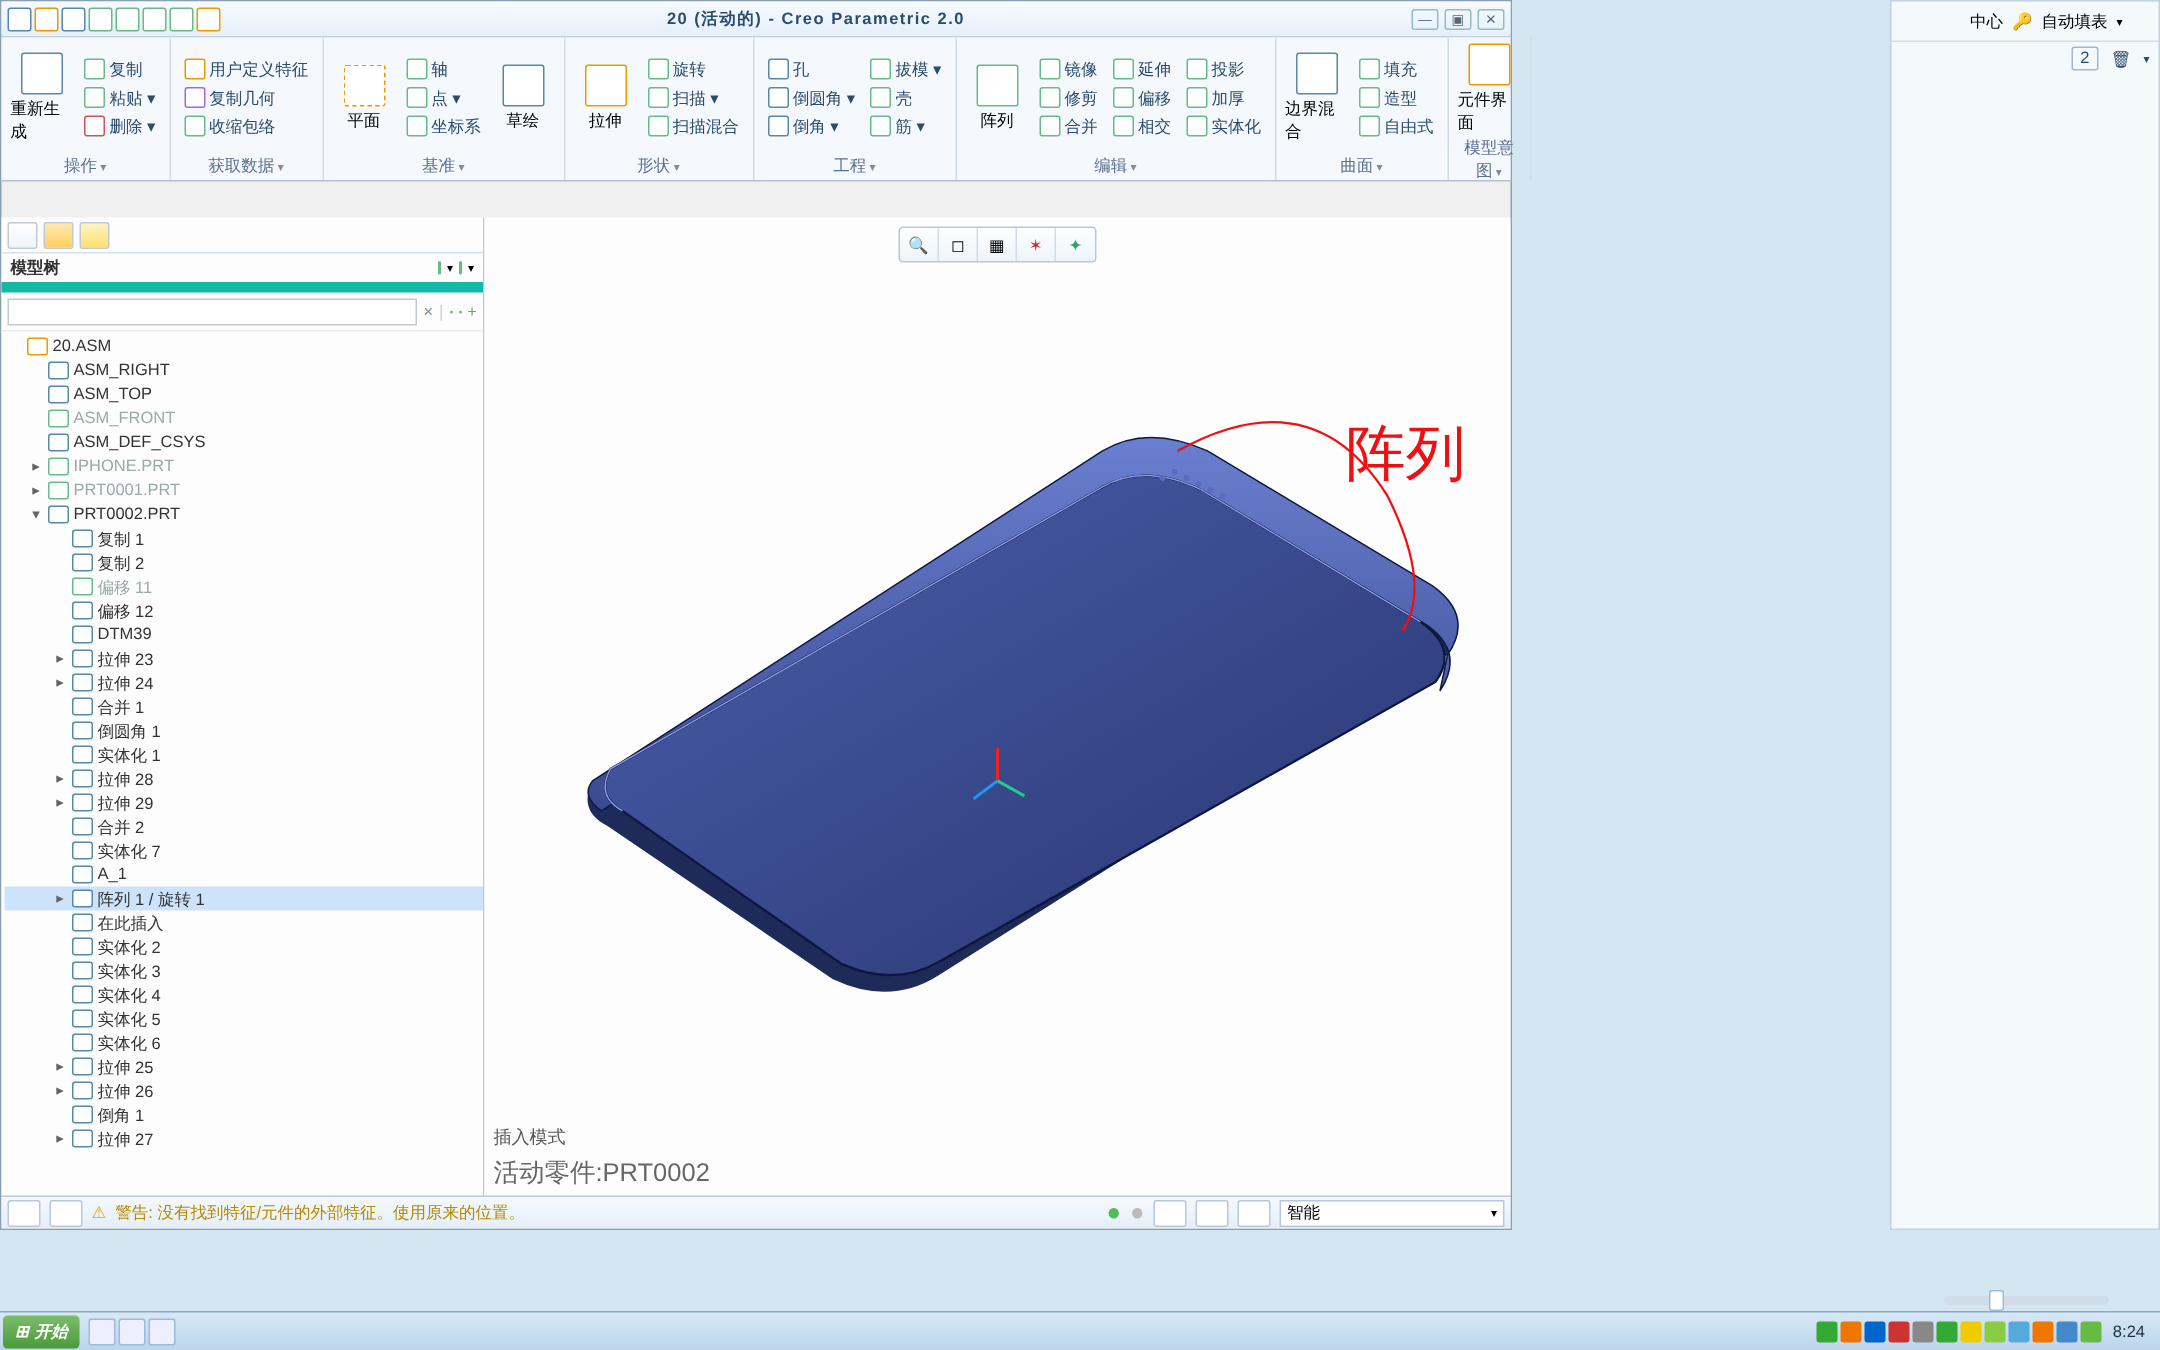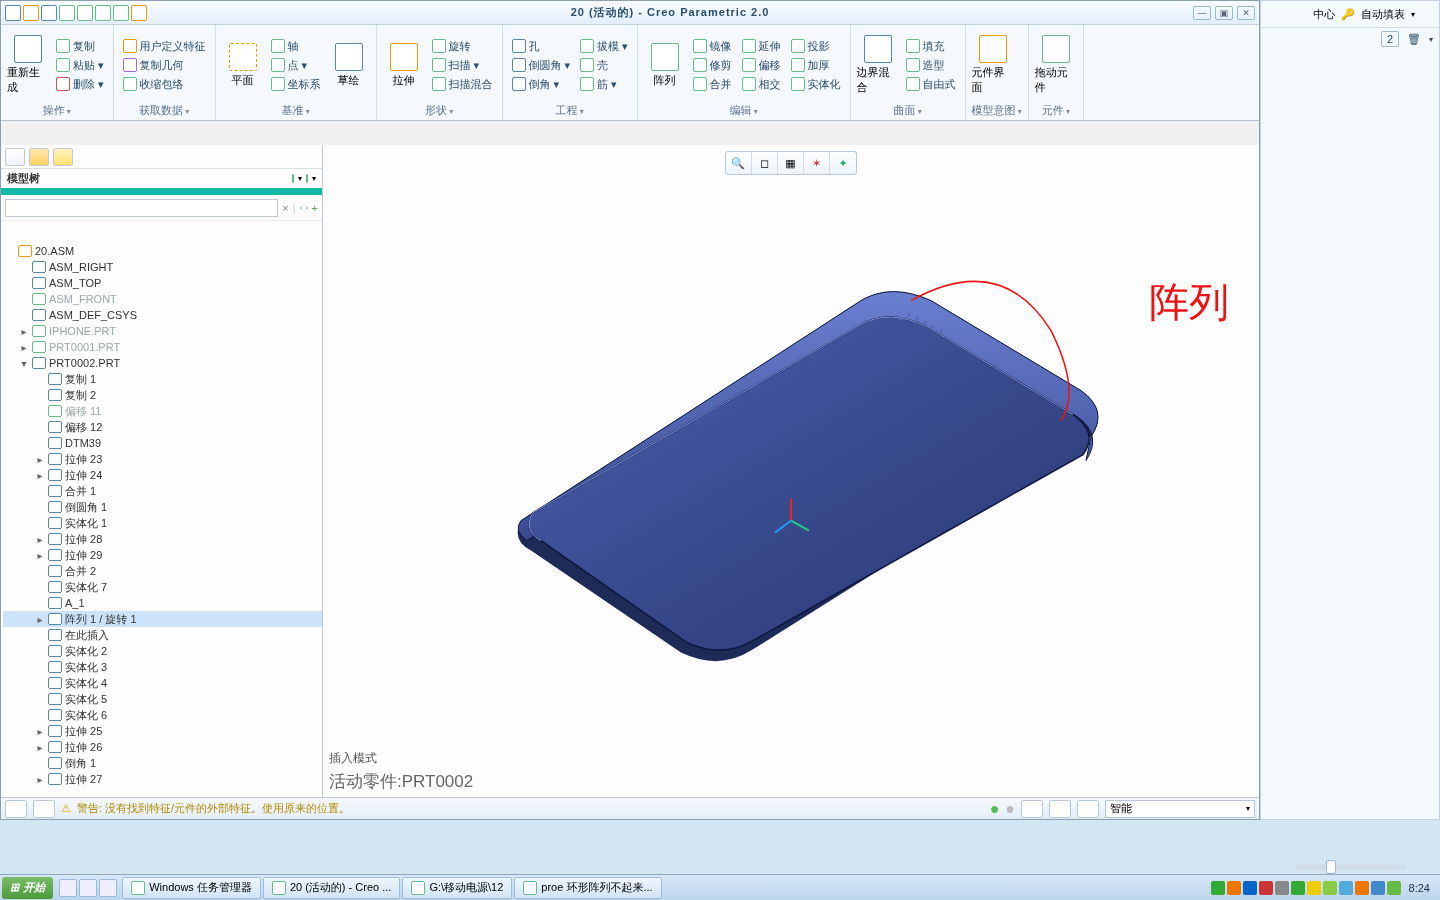--- a/index.html
+++ b/index.html
@@ -1,19 +1,19 @@
 <!DOCTYPE html>
 <html><head>
 <meta charset="utf-8">
 <style>
 * { margin:0; padding:0; box-sizing:border-box; font-family:"Microsoft YaHei","SimSun",Arial,sans-serif; font-size:11px; }
 body { background:#d4e6f1; width:1440px; height:900px; overflow:hidden; position:relative; }
 
 
-.win { position:absolute; left:0; top:0; width:1260px; height:820px; background:#f0f0f0; border:1px solid #8a9fb0; }
+.win { position:absolute; left:0; top:0; width:1008px; height:820px; background:#f0f0f0; border:1px solid #8a9fb0; }
 .titlebar { height:24px; background:linear-gradient(#f7fbfe,#e4effa); display:flex; align-items:center; padding:0 4px; border-bottom:1px solid #c0d0e0; }
 .qat { display:flex; gap:2px; }
 .qat .ico { width:16px; height:16px; }
 .title-center { flex:1; text-align:center; font-weight:bold; color:#2a4d6e; letter-spacing:1px; }
 .winbtns { display:flex; gap:4px; }
 .winbtn { width:18px; height:14px; border:1px solid #9bb; border-radius:2px; display:flex; align-items:center; justify-content:center; font-size:9px; color:#567; }
 
 
 .tabs { height:24px; display:flex; align-items:flex-end; padding-left:8px; background:linear-gradient(#e4effa,#d8e6f5); border-bottom:1px solid #b0c0d0; position:relative; }
 .tab { padding:4px 12px; color:#2a4d6e; cursor:pointer; }
@@ -41,21 +41,21 @@
 
 .content { position:absolute; top:144px; left:0; right:0; bottom:22px; display:flex; }
 .tree { width:322px; background:#fdfdfd; border-right:1px solid #c0c9d6; display:flex; flex-direction:column; }
 .tree-top { height:24px; display:flex; align-items:center; gap:4px; padding:2px 4px; border-bottom:1px solid #d8e0ea; }
 .tree-top .tb { width:20px; height:18px; border:1px solid #c0c9d6; background:linear-gradient(#fff,#eef4fb); border-radius:2px; }
 .tree-hdr { height:26px; display:flex; align-items:center; justify-content:space-between; padding:0 6px; border-bottom:7px solid #14b8a6; }
 .tree-hdr .lbl { font-weight:bold; color:#333; }
 .tree-hdr .tools { display:flex; gap:4px; }
 .tree-filter { height:26px; display:flex; align-items:center; padding:0 4px; gap:4px; border-bottom:1px solid #e8ecf2; }
 .tree-filter input { flex:1; height:18px; border:1px solid #c0c9d6; padding:0 3px; }
-.tree-list { flex:1; overflow:auto; padding:2px 0 2px 2px; font-family:"SimSun",monospace; font-size:12px;margin-top:20px; }
+.tree-list { flex:1; overflow:auto; padding:2px 0 2px 2px; font-family:"SimSun",monospace; font-size:12px; }
 .node { display:flex; align-items:center; gap:3px; padding:0 2px; height:16px; color:#333; cursor:pointer; }
 .node .tw { width:10px; text-align:center; color:#666; font-size:10px; }
 .node .nic { width:14px; height:12px; }
 .node.gray { color:#9aa; }
 .node.sel { background:#cde3fb; }
 .indent1{padding-left:16px;} .indent2{padding-left:32px;}
 
 
 .vp { flex:1; position:relative; background:#fdfdfd; }
 .vptool { position:absolute; left:50%; top:6px; transform:translateX(-50%); display:flex; border:1px solid #b8c8dc; background:linear-gradient(#fdfefe,#eef4fb); border-radius:3px; }
@@ -324,29 +324,20 @@
     <div class="grp">
       <div class="grp-body">
         <div class="bigbtn">
             <span class="ic org" style="width:28px;height:28px;"></span>
             <span>元件界面</span>
           </div>
       </div>
       <div class="grp-lbl">模型意图</div>
     </div>
 
-    <div class="grp">
-      <div class="grp-body">
-        <div class="bigbtn">
-            <span class="ic" style="width:28px;height:28px;"></span>
-            <span>拖动元件</span>
-          </div>
-      </div>
-      <div class="grp-lbl">元件</div>
-    </div>
   </div>
 
   <div class="content">
     <div class="tree">
       <div class="tree-top">
         <div class="tb"></div>
         <div class="tb" style="background:linear-gradient(#ffe8b0,#ffd060);"></div>
         <div class="tb" style="background:linear-gradient(#fff4c0,#ffe070);"></div>
       </div>
       <div class="tree-hdr">
@@ -612,38 +603,20 @@
 <div class="taskbar">
   <div class="start">
     <span>⊞</span>
     <span>开始</span>
   </div>
   <div class="ql">
     <div class="q"></div>
     <div class="q"></div>
     <div class="q"></div>
   </div>
-  <div id="tasks" style="display:flex;">
-      <div class="task">
-        <span class="ic" style="width:14px;height:14px;"></span>
-        <span>Windows 任务管理器</span>
-      </div>
-      <div class="task">
-        <span class="ic" style="width:14px;height:14px;"></span>
-        <span>20 (活动的) - Creo ...</span>
-      </div>
-      <div class="task">
-        <span class="ic" style="width:14px;height:14px;"></span>
-        <span>G:\移动电源\12</span>
-      </div>
-      <div class="task">
-        <span class="ic" style="width:14px;height:14px;"></span>
-        <span>proe 环形阵列不起来...</span>
-      </div>
-    </div>
   <div class="tray">
     <div class="t" style="background:#3a3;"></div>
     <div class="t" style="background:#e70;"></div>
     <div class="t" style="background:#06c;"></div>
     <div class="t" style="background:#c33;"></div>
     <div class="t" style="background:#888;"></div>
     <div class="t" style="background:#3a3;"></div>
     <div class="t" style="background:#ec0;"></div>
     <div class="t" style="background:#8c4;"></div>
     <div class="t" style="background:#5ad;"></div>

